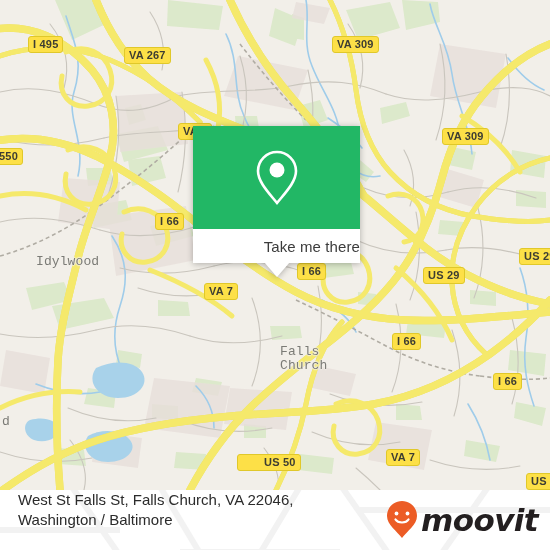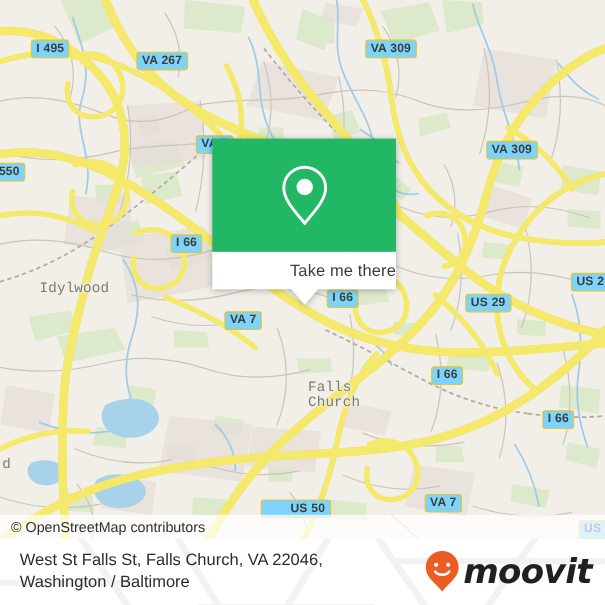--- a/index.html
+++ b/index.html
@@ -46,21 +46,21 @@
     letter-spacing: .1px;
     text-shadow:
       1px 0 1.2px #f2efe9, -1px 0 1.2px #f2efe9,
       0 1px 1.2px #f2efe9, 0 -1px 1.2px #f2efe9;
   }
   .place-label.faint { color: #701a75; margin-top: 32px; }
 
   
   .shield {
     position: absolute;
-    background: #7dd3fc;
+    background: #fde047;
     border: 1.4px solid #e0c82a;
     border-radius: 3px;
     color: #3d3d33;
     font-size: 11px;
     font-weight: bold;
     font-family: "Liberation Sans", sans-serif;
     line-height: 14px;
     height: 15px;
     padding: 0 4px;
     white-space: nowrap;
@@ -142,21 +142,20 @@
     position: absolute;
     left: 0; top: 0;
     width: 550px; height: 60px;
     opacity: 1;
   }
   .footer-inner {
     position: absolute;
     left: 0; top: 0;
     width: 550px; height: 60px;
     display: flex;
-    align-items: center;
     justify-content: space-between;
     box-sizing: border-box;
     padding: 0 8px 0 18px;
     gap: 24px;
   }
   .footer-address {
     color: #2b2b2b;
     font-size: 15px;
     line-height: 20px;
     font-family: "Liberation Sans", sans-serif;
@@ -416,23 +415,20 @@
           <path d="M23 3 C12.5 3 4 11.5 4 22 C4 33 15 44 23 54 C31 44 42 33 42 22 C42 11.5 33.5 3 23 3 Z" fill="none" stroke="#ffffff" stroke-width="2.6"></path>
           <circle cx="23" cy="21" r="7.5" fill="#ffffff"></circle>
         </svg>
       </div>
       <div class="popup-foot">
         <span class="popup-foot-label">Take me there</span>
       </div>
       <div class="popup-tail"></div>
     </div>
 
-    <div class="attribution">
-      <span class="attribution-text">© OpenStreetMap contributors</span>
-    </div>
   </div>
 
   <div class="footer">
     <svg class="footer-watermark" width="550" height="60" viewBox="0 0 550 60">
       <g fill="none" stroke="#f2f2f2" stroke-width="6">
         <path d="M60 -20 L130 80"></path>
         <path d="M150 -20 L210 80"></path>
         <path d="M250 80 L310 -20"></path>
         <path d="M330 -20 L400 80"></path>
         <path d="M430 80 L500 -20"></path>

